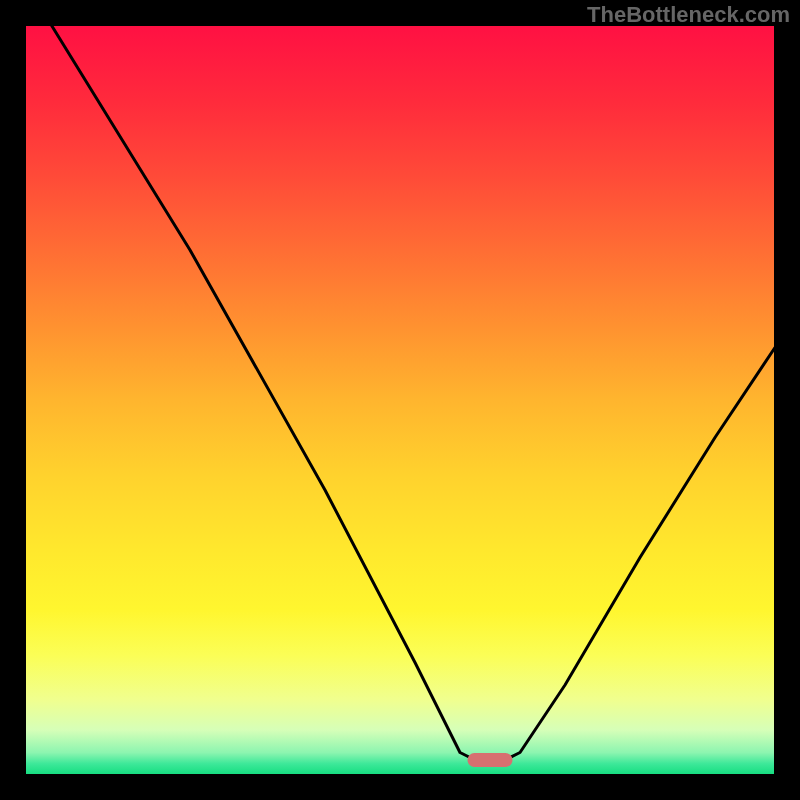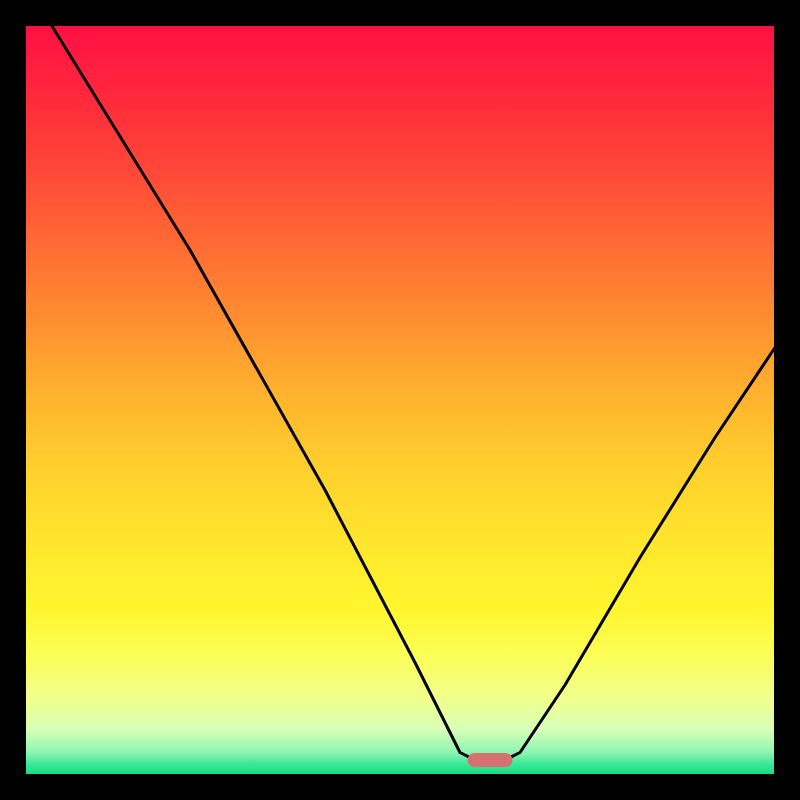--- a/index.html
+++ b/index.html
@@ -50,13 +50,14 @@
           <stop offset="97%" stop-color="#8df5b0"></stop>
           <stop offset="98.5%" stop-color="#3de899"></stop>
           <stop offset="100%" stop-color="#13dd7f"></stop>
         </linearGradient>
       </defs>
       <rect x="25" y="25" width="750" height="750" fill="url(#heat)"></rect>
       <path d="M51.3 25.0 L190.0 250.0 L325.0 490.0 L415.0 662.5 L460.0 752.5 L475.0 760.0 L505.0 760.0 L520.0 752.5 L565.0 685.0 L640.0 557.5 L715.0 437.5 L775.0 347.5" fill="none" stroke="#000000" stroke-width="3" stroke-linejoin="round" stroke-linecap="round"></path>
       <rect x="467.5" y="753" width="45" height="14" rx="7" ry="7" fill="#d77070"></rect>
       <rect x="25" y="25" width="750" height="750" fill="none" stroke="#000000" stroke-width="2"></rect>
     </svg>
+  <div class="watermark">TheBottleneck.com</div>
 </div>
 
 </body></html>

